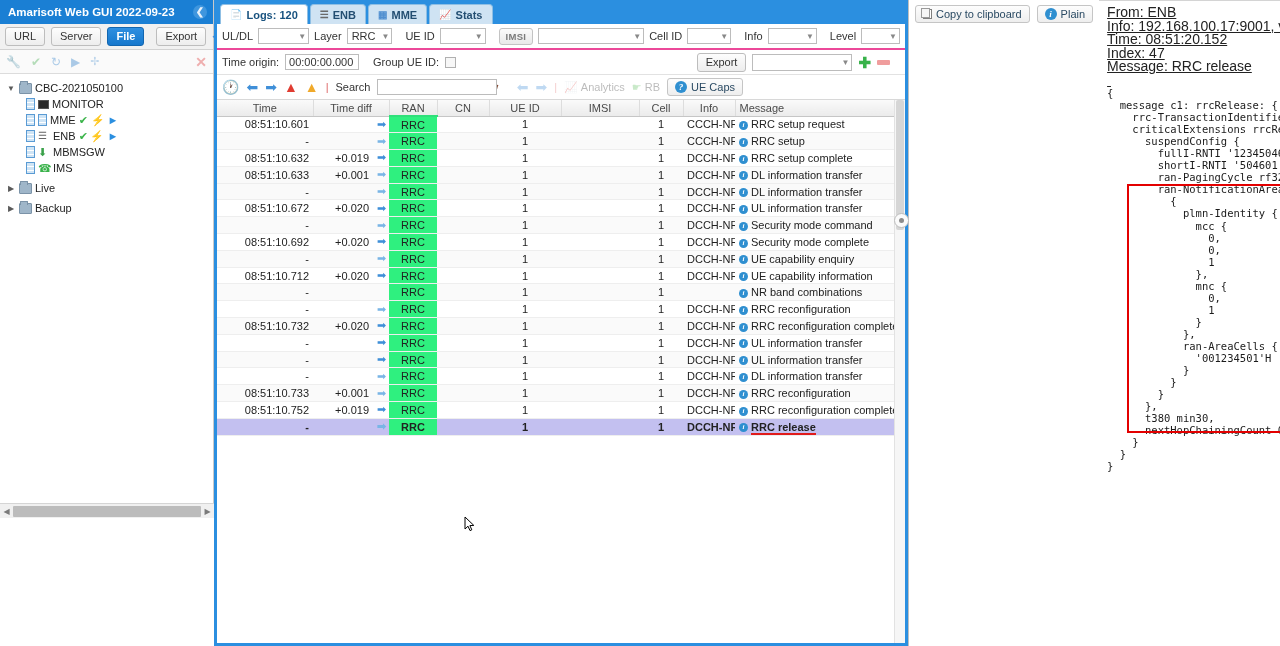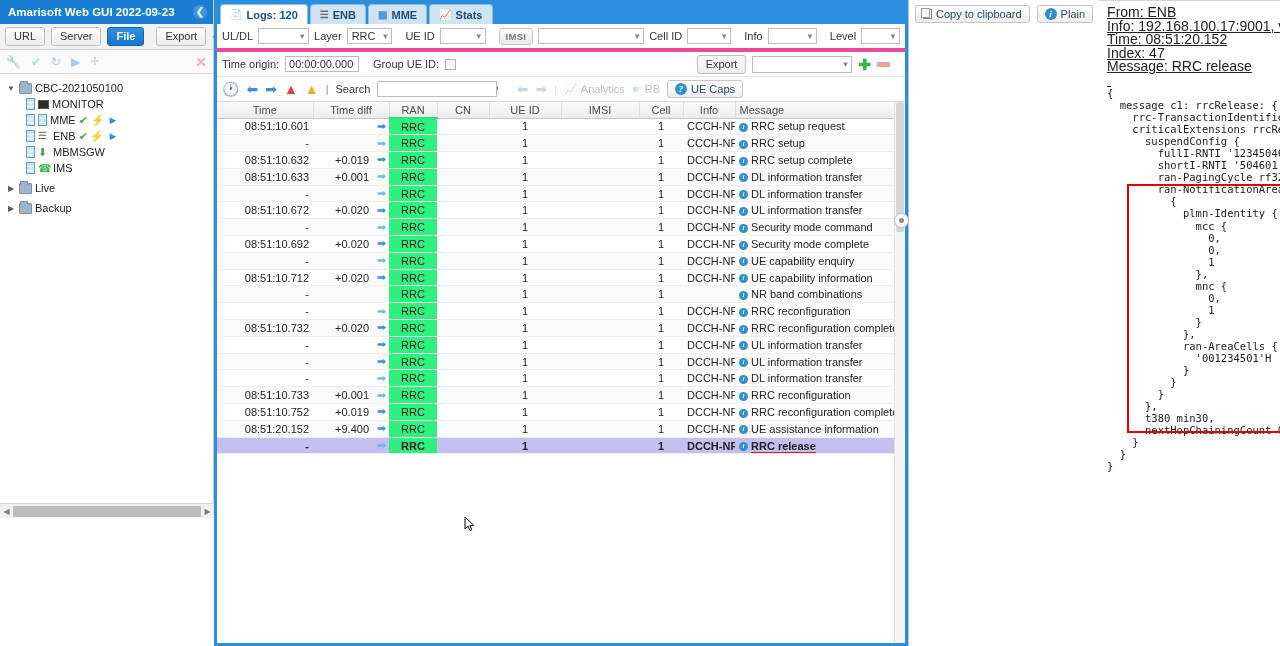--- a/index.html
+++ b/index.html
@@ -121,21 +121,21 @@
   }
   .tab.selected { background: #ffffff; color: #18527f; }
   .tab .tico { font-size: 10px; }
   #center-body {
     flex: 1 1 auto; margin: 0 3px 3px 3px;
     background: #ffffff; display: flex; flex-direction: column;
     overflow: hidden; position: relative;
   }
   #filter-row1 {
     height: 25px; display: flex; align-items: center;
-    padding: 12px 5px; gap: 5px; border-bottom: 4px solid #ec4899; flex: none;
+    padding: 12px 5px; gap: 5px; border-bottom: 2px solid #ec4899; flex: none;
   }
   #filter-row2 {
     height: 25px; display: flex; align-items: center;
     padding: 0 5px; gap: 6px; border-bottom: 1px solid #e2e2e2; flex: none;
   }
   .fl { font-size: 11px; color: #333; white-space: nowrap; }
   .sel {
     border: 1px solid #bcbcbc; background: #fff; height: 16px;
     display: inline-flex; align-items: center; justify-content: space-between;
     font-size: 11px; padding: 0 2px 0 4px; color: #333;
@@ -721,32 +721,20 @@
                 <td class="c-time">08:51:10.752</td>
                 <td class="c-diff">+0.019</td>
                 <td class="c-dir"><span class="arr dl">➡</span></td>
                 <td class="c-ran">RRC</td>
                 <td class="c-cn"></td>
                 <td class="c-ueid">1</td>
                 <td class="c-imsi"></td>
                 <td class="c-cell">1</td>
                 <td class="c-info">DCCH-NR</td>
                 <td class="c-msg"><span class="ibadge">i</span><span>RRC reconfiguration complete</span></td>
-              </tr>
-              <tr class="alt">
-                <td class="c-time">08:51:20.152</td>
-                <td class="c-diff">+9.400</td>
-                <td class="c-dir"><span class="arr dl">➡</span></td>
-                <td class="c-ran">RRC</td>
-                <td class="c-cn"></td>
-                <td class="c-ueid">1</td>
-                <td class="c-imsi"></td>
-                <td class="c-cell">1</td>
-                <td class="c-info">DCCH-NR</td>
-                <td class="c-msg"><span class="ibadge">i</span><span>UE assistance information</span></td>
               </tr>
               <tr class="selected">
                 <td class="c-time">-</td>
                 <td class="c-diff"></td>
                 <td class="c-dir"><span class="arr ul">➡</span></td>
                 <td class="c-ran">RRC</td>
                 <td class="c-cn"></td>
                 <td class="c-ueid">1</td>
                 <td class="c-imsi"></td>
                 <td class="c-cell">1</td>

